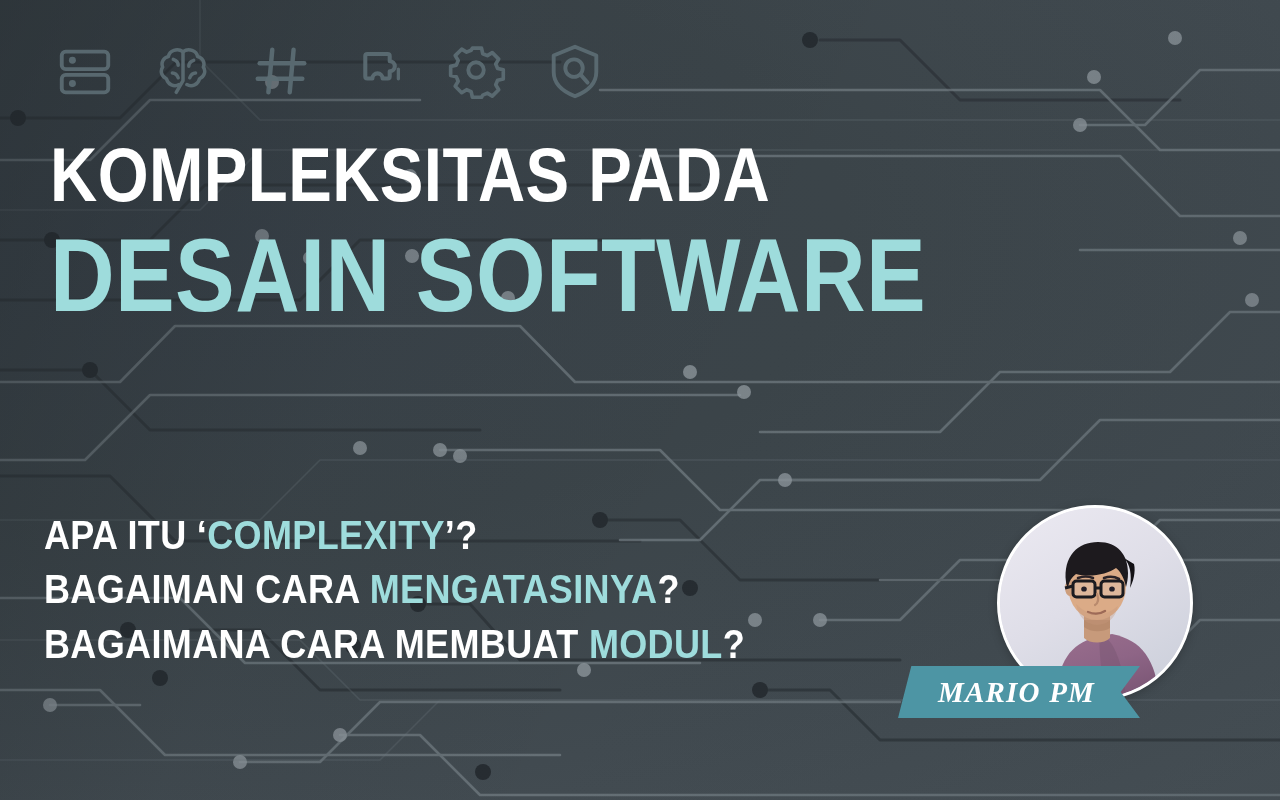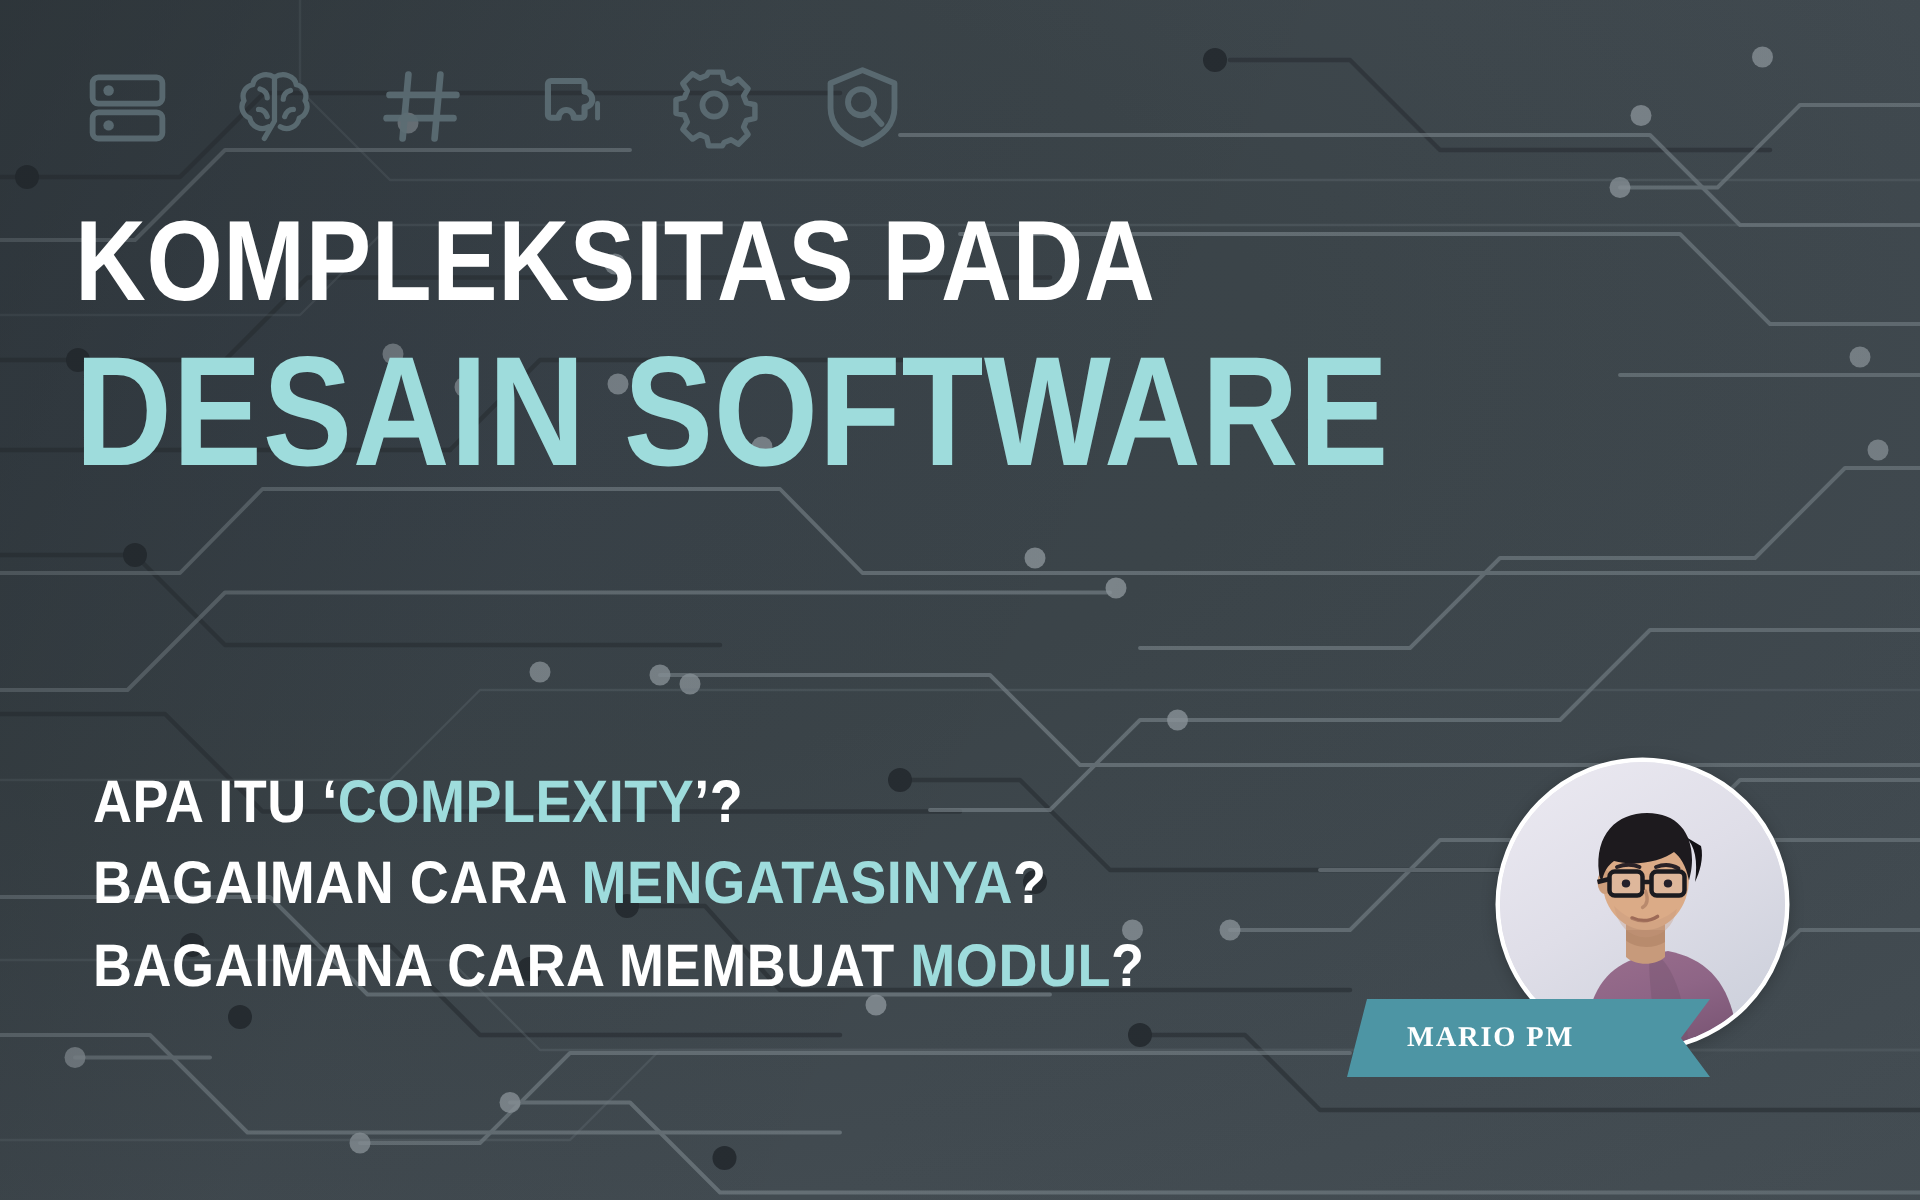--- a/index.html
+++ b/index.html
@@ -83,21 +83,21 @@
     color: #9edcdc;
     transform: scaleX(0.86);
     transform-origin: left center;
     white-space: nowrap;
     margin: 12px 0 0 0;
   }
 
   
   .questions {
     position: absolute;
-    left: 62px;
+    left: 44px;
     top: 508px;
     width: 900px;
   }
   .q-line {
     font-family: "Liberation Sans Narrow", "Liberation Sans", sans-serif;
     font-weight: 700;
     font-size: 40px;
     line-height: 1.36;
     letter-spacing: 0.4px;
     color: #ffffff;
@@ -144,24 +144,25 @@
     clip-path: polygon(5.5% 0, 100% 0, 92% 50%, 100% 100%, 0 100%);
     display: flex;
     align-items: center;
     justify-content: flex-start;
     box-shadow: 0 2px 6px rgba(0,0,0,0.2);
   }
   .name-banner-text {
     margin-left: 40px;
     font-family: "Liberation Serif", serif;
     font-weight: 700;
-    font-size: 19px;
+    font-size: 29px;
     letter-spacing: 1.2px;
     color: #ffffff;
     white-space: nowrap;
+    font-style: italic;
   }
 </style>
 </head>
 <body>
 
 <div class="canvas">
 
   <div class="bg-base"></div>
 
   <div class="circuit-layer">

